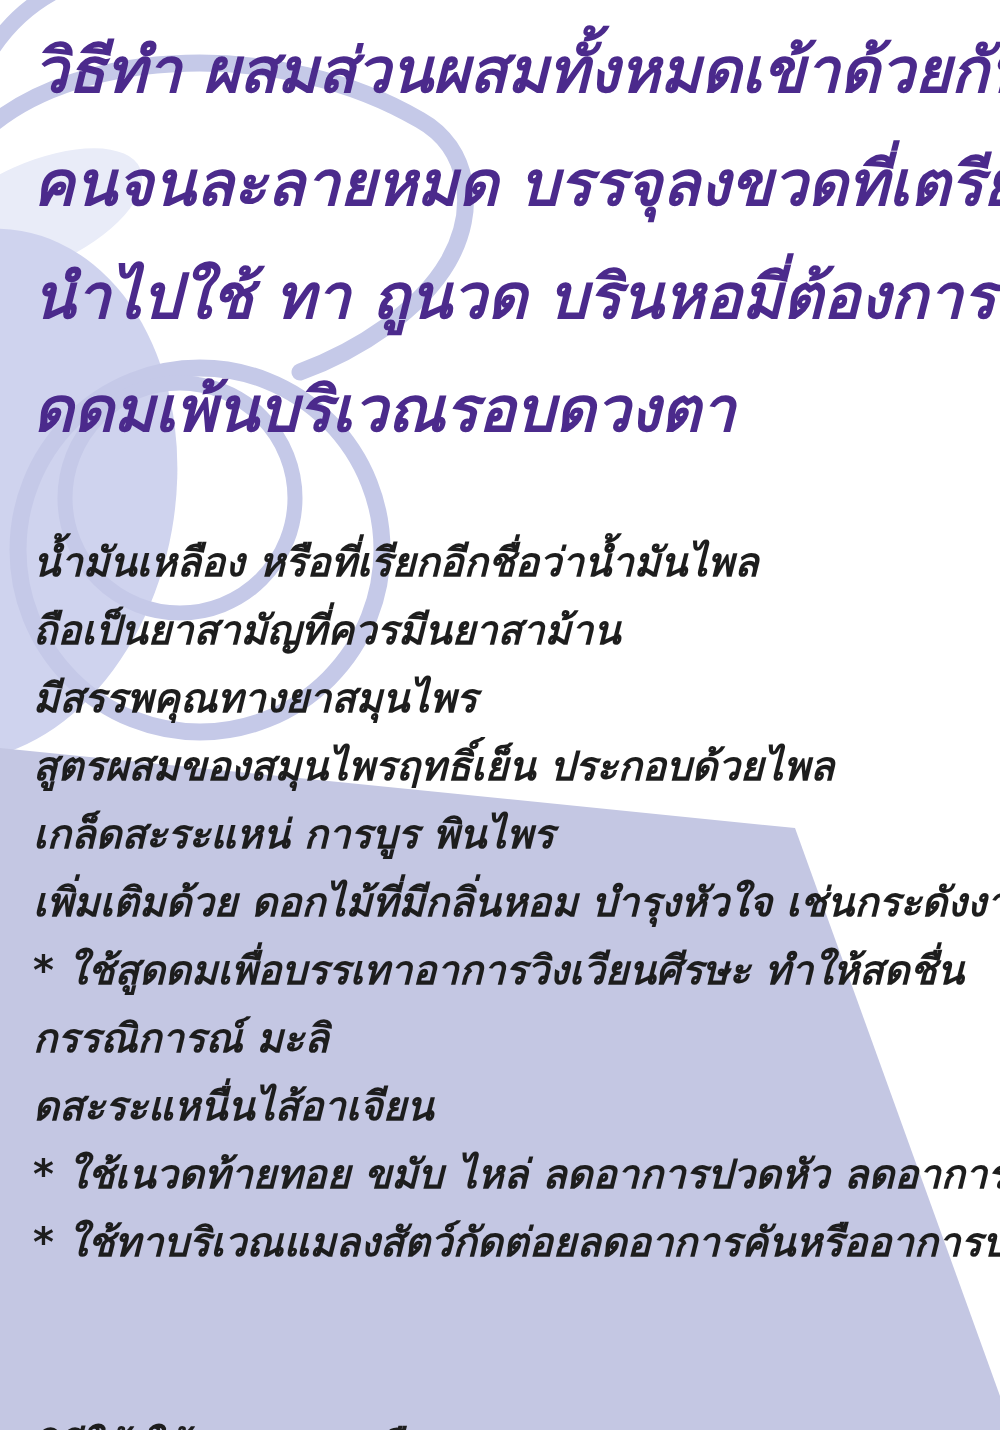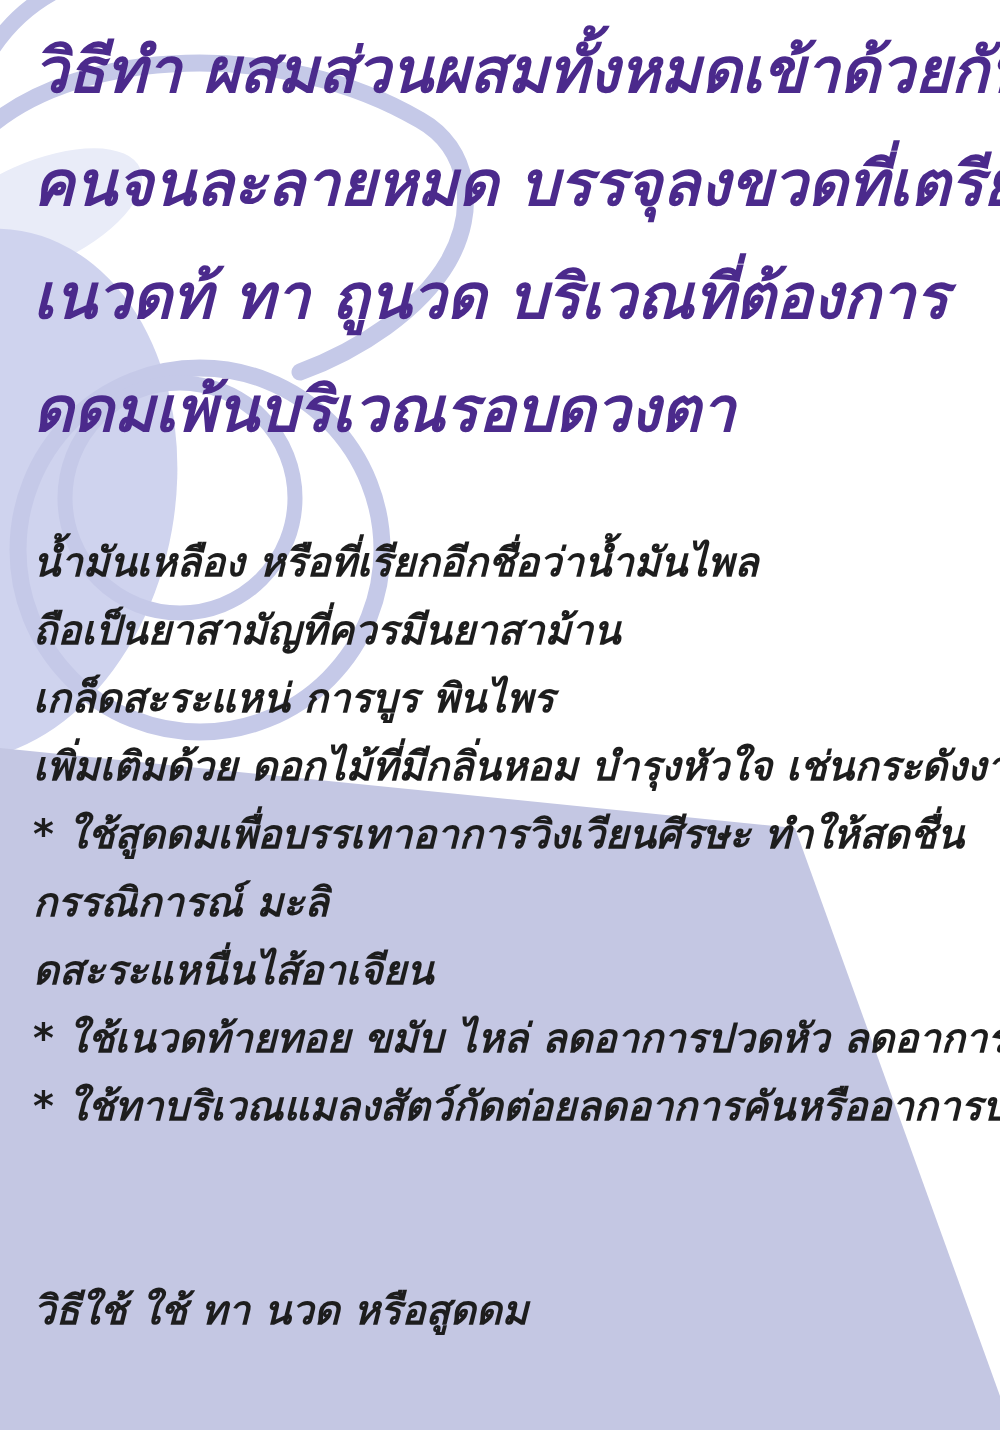--- a/index.html
+++ b/index.html
@@ -65,27 +65,29 @@
     <circle cx="200" cy="550" r="182" fill="none" stroke-width="17" stroke="#c5c9e8"></circle>
 
     <circle cx="180" cy="498" r="115" fill="none" stroke-width="15" stroke="#c5c9e8"></circle>
 
     <polygon points="0,748 795,828 1000,1396 1000,1430 0,1430" fill="#c4c7e3"></polygon>
   </svg>
 
   <div class="heading">
     <div>วิธีทำ ผสมส่วนผสมทั้งหมดเข้าด้วยกัน</div>
     <div>คนจนละลายหมด บรรจุลงขวดที่เตรียม</div>
-    <div>เนวดท้ ทา ถูนวด บริเวณที่ต้องการ</div>
+    <div>นำไปใช้ ทา ถูนวด บรินหอมี่ต้องการ</div>
     <div>ดดมเพ้นบริเวณรอบดวงตา</div>
   </div>
 
   <div class="body-text">
     <div>น้ำมันเหลือง หรือที่เรียกอีกชื่อว่าน้ำมันไพล</div>
     <div>ถือเป็นยาสามัญที่ควรมีนยาสาม้าน</div>
+    <div>มีสรรพคุณทางยาสมุนไพร</div>
+    <div>สูตรผสมของสมุนไพรฤทธิ์เย็น ประกอบด้วยไพล</div>
     <div>เกล็ดสะระแหน่ การบูร พินไพร</div>
     <div>เพิ่มเติมด้วย ดอกไม้ที่มีกลิ่นหอม บำรุงหัวใจ เช่นกระดังงา</div>
     <div>* ใช้สูดดมเพื่อบรรเทาอาการวิงเวียนศีรษะ ทำให้สดชื่น</div>
     <div>กรรณิการณ์ มะลิ</div>
     <div>ดสะระแหนื่นไส้อาเจียน</div>
     <div>* ใช้เนวดท้ายทอย ขมับ ไหล่ ลดอาการปวดหัว ลดอาการง่วงซึม</div>
     <div>* ใช้ทาบริเวณแมลงสัตว์กัดต่อยลดอาการคันหรืออาการปวดบวม</div>
     <div class="usage-line">วิธีใช้ ใช้ ทา นวด หรือสูดดม</div>
   </div>
 

